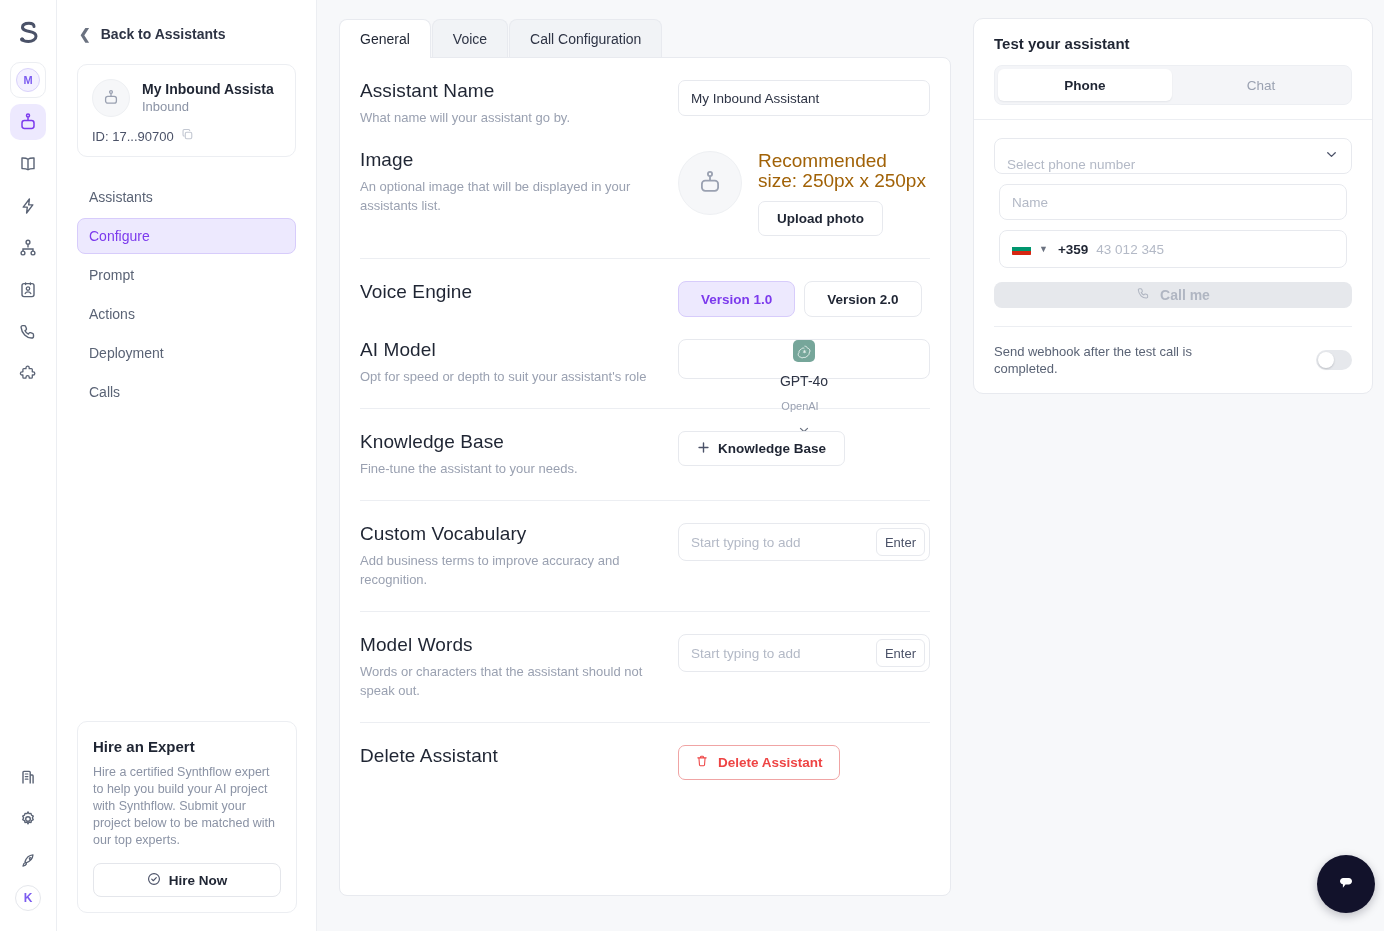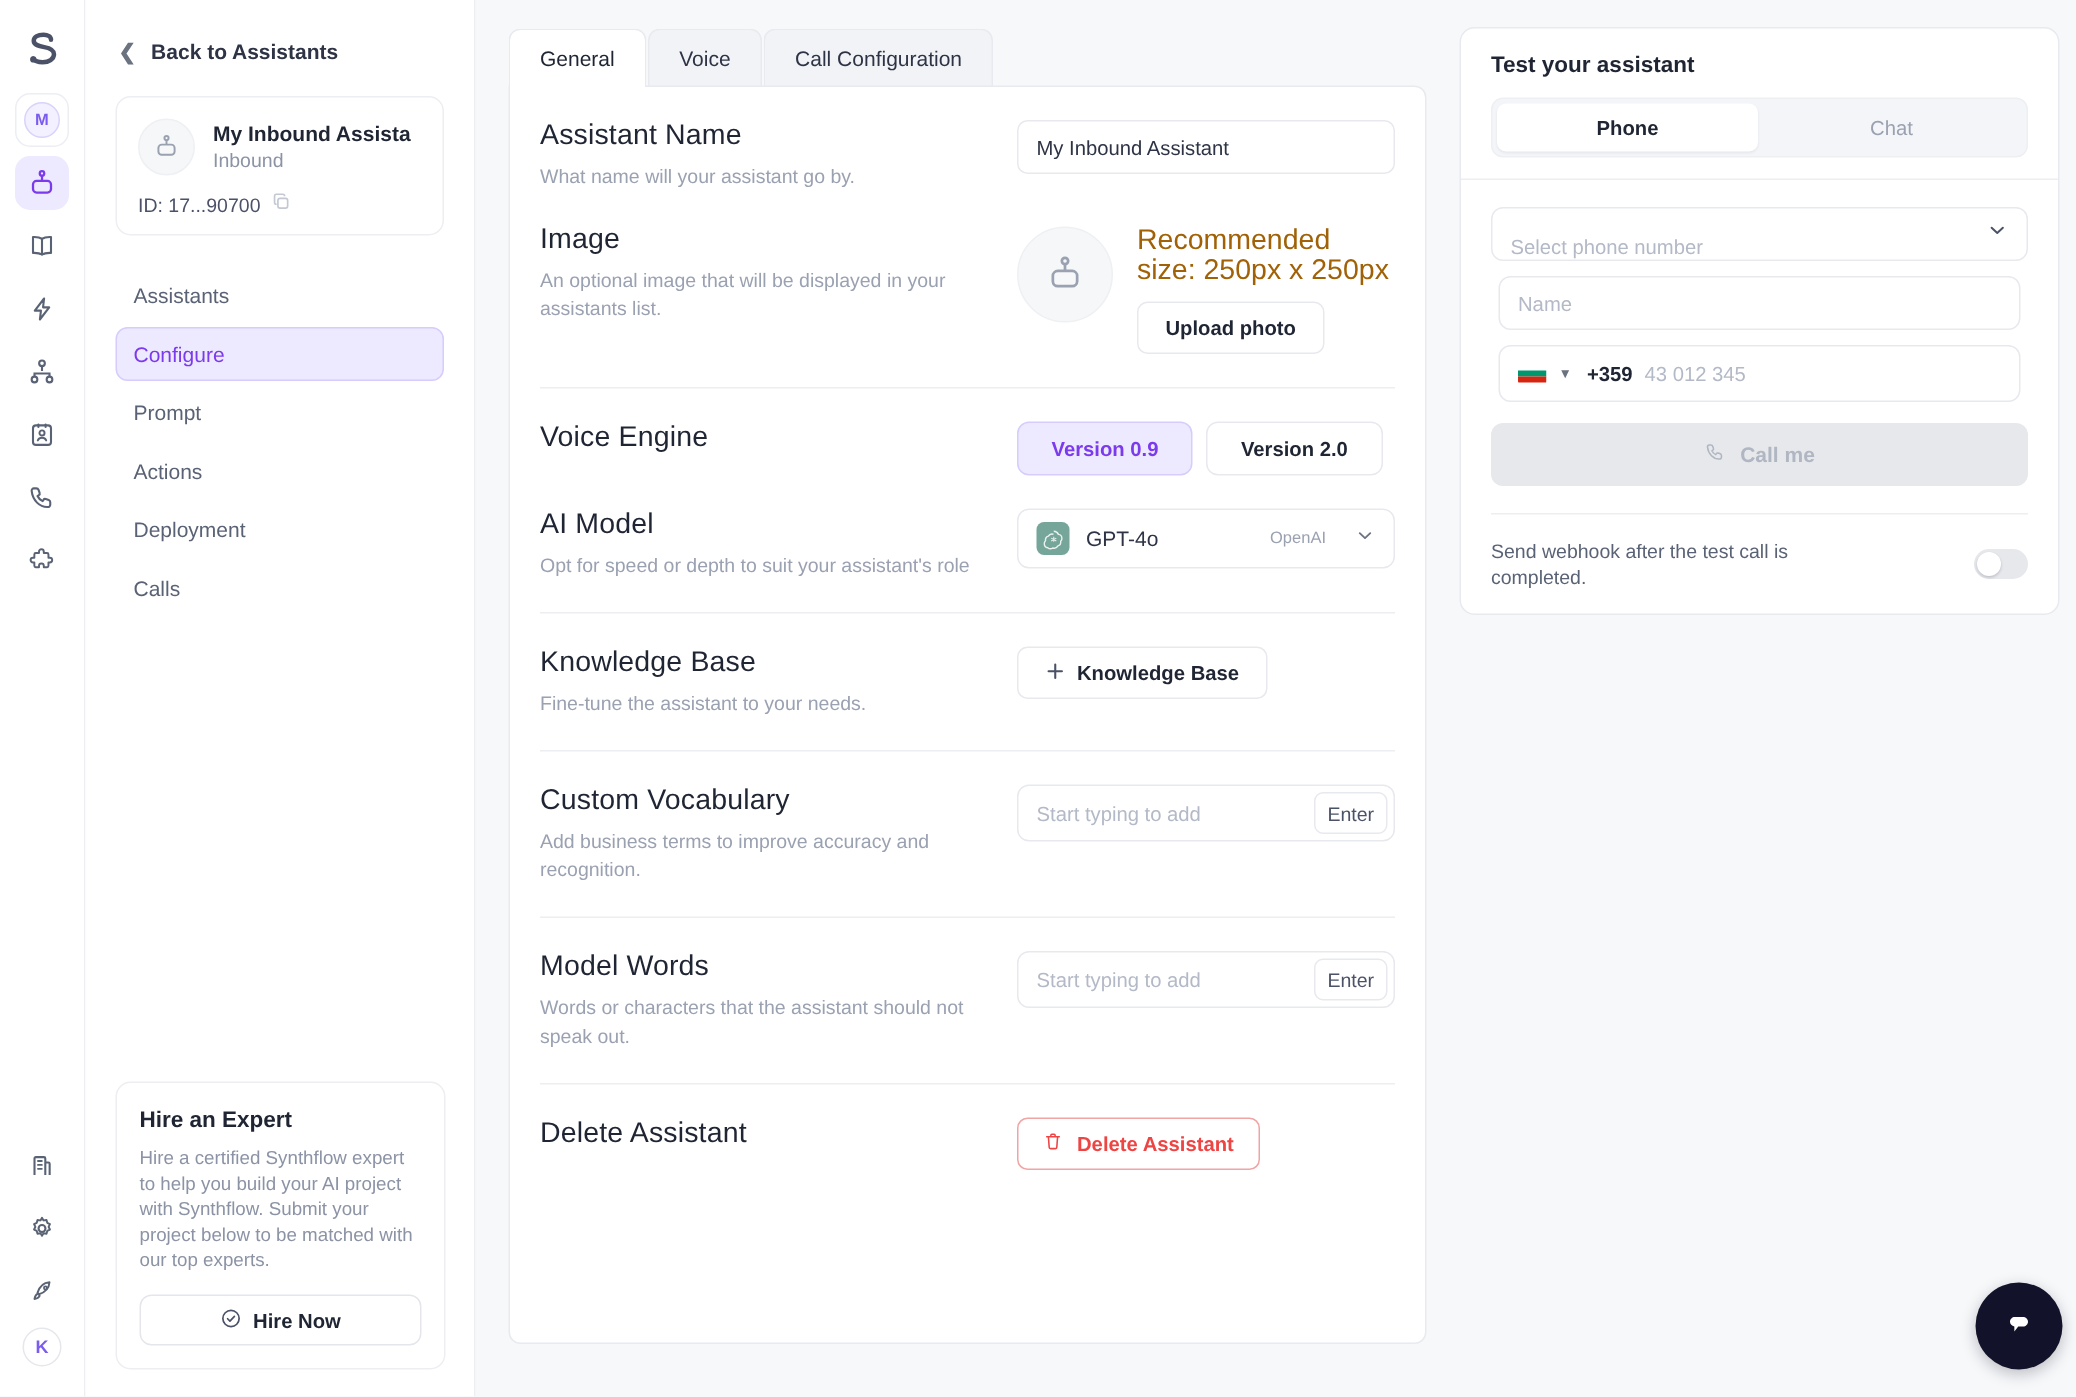--- a/index.html
+++ b/index.html
@@ -165,21 +165,21 @@
     height: 36px; padding: 0 22px; border-radius: 8px; border: 1px solid #e7e9ee;
     background: #fff; font-size: 13.5px; font-weight: 700; color: #1f2533;
     display: flex; align-items: center; justify-content: center; cursor: pointer;
     font-family: inherit;
   }
   .seg.active { background: #ede9fe; border-color: #d7ccfb; color: #7c3aed; }
 
   .model-select {
     width: 252px; height: 40px; border: 1px solid #e7e9ee; border-radius: 8px;
     background: #fff; display: flex; align-items: center; padding: 0 12px;
-    cursor: pointer; gap: 11px;
+    cursor: pointer; gap: 11px; flex-direction: column;
   }
   .oai-logo {
     width: 22px; height: 22px; border-radius: 5px; flex: 0 0 22px;
     background: #76a69a; display: flex; align-items: center; justify-content: center;
   }
   .model-name { font-size: 14px; color: #2e3445; flex: 1 1 auto; }
   .model-vendor { font-size: 11px; color: #9aa1b1; margin-right: 8px; }
   .chev { color: #6b7280; }
 
   .divider { height: 1px; background: #eceef2; margin: 22px 0 0 0; }
@@ -244,21 +244,21 @@
   .flag-bg {
     width: 19px; height: 13px; border-radius: 2px; overflow: hidden;
     display: flex; flex-direction: column; flex: 0 0 19px;
   }
   .flag-bg i { display: block; height: 33.34%; width: 100%; }
   .caret-sm { color: #6b7280; font-size: 9px; margin-right: 2px;}
   .dial { font-size: 13.5px; font-weight: 700; color: #1f2533; }
   .phone-ph { font-size: 13.5px; color: #b3b9c6; }
 
   .call-btn {
-    width: 100%; height: 42px; border-radius: 8px; border: none;
+    width: 100%; height: 26px; border-radius: 8px; border: none;
     background: #e6e8ec; color: #b0b6c2; font-size: 14px; font-weight: 600;
     display: flex; align-items: center; justify-content: center; gap: 9px;
     cursor: default; font-family: inherit; margin-bottom: 18px;
   }
   .hr { height: 1px; background: #eceef2; margin-bottom: 16px; }
   .webhook-row { display: flex; align-items: center; justify-content: space-between; gap: 16px; }
   .webhook-label { font-size: 13px; line-height: 17px; color: #5a6375; max-width: 250px; }
   .switch {
     width: 36px; height: 20px; border-radius: 12px; background: #e6e8ec;
     position: relative; cursor: pointer; flex: 0 0 36px;
@@ -474,21 +474,21 @@
 
         <div class="divider"></div>
 
         <div class="row">
           <div class="row-label">
             <div class="row-title">Voice Engine</div>
           </div>
           <div class="row-ctl">
             <div class="seg-group">
               <button class="seg active">
-                  <span>Version 0.9</span>
+                  <span>Version 1.0</span>
                 </button>
               <button class="seg">
                   <span>Version 2.0</span>
                 </button>
             </div>
           </div>
         </div>
 
         <div class="row">
           <div class="row-label">

